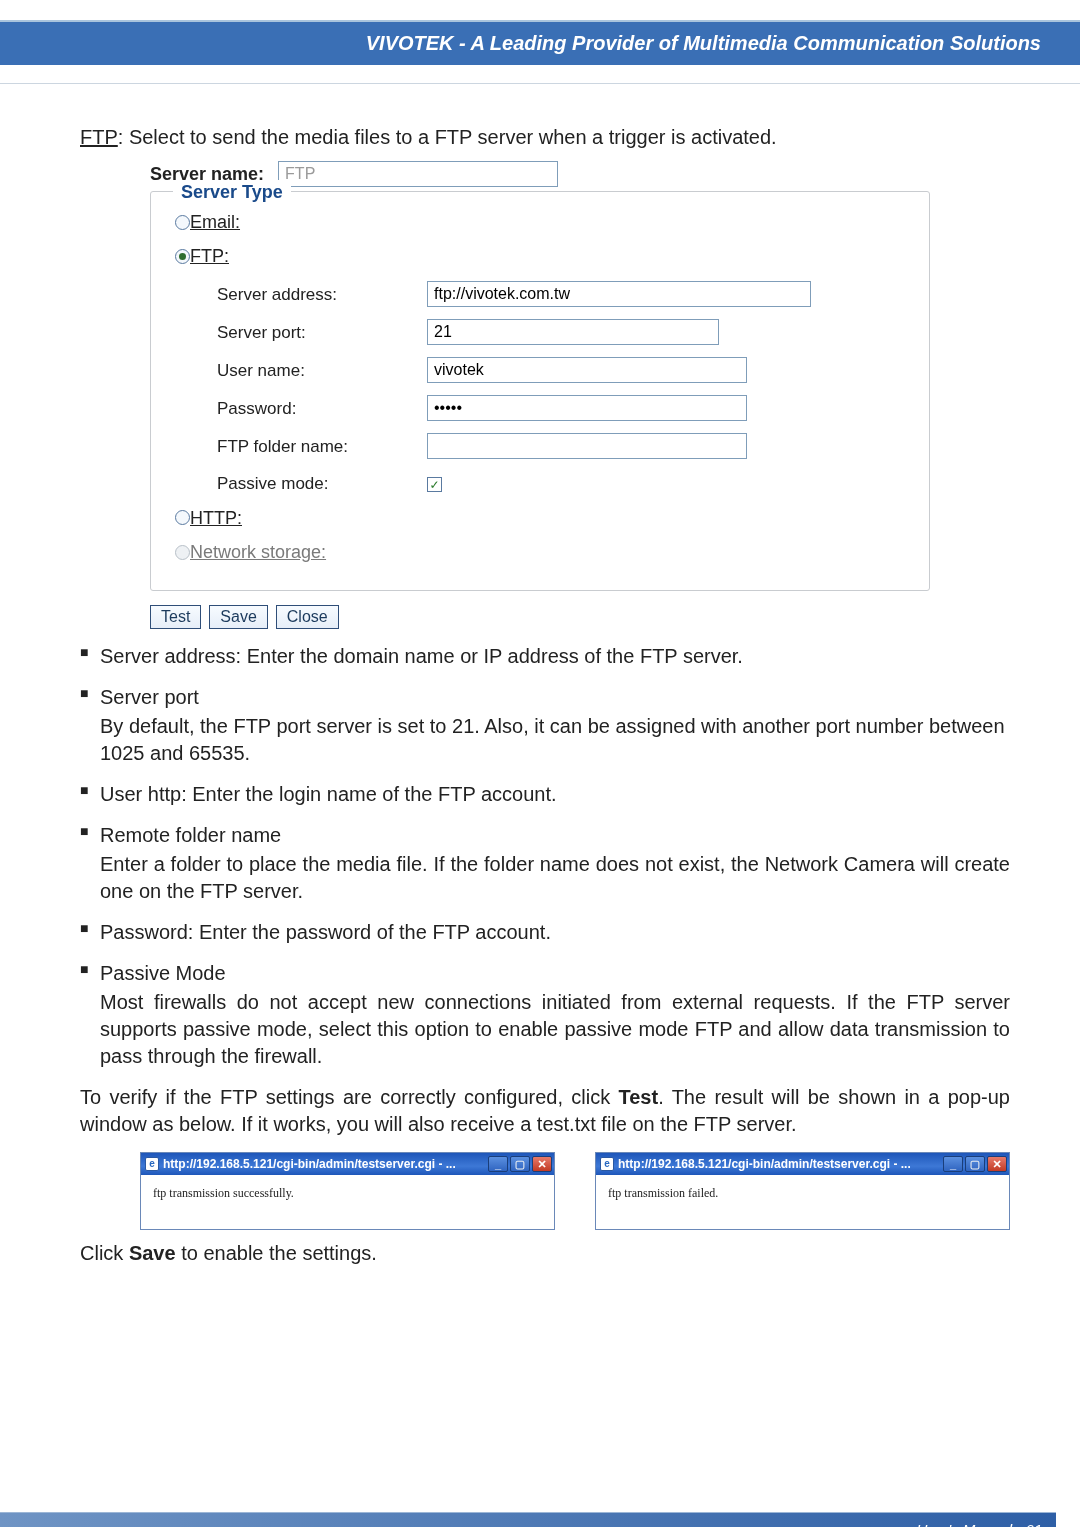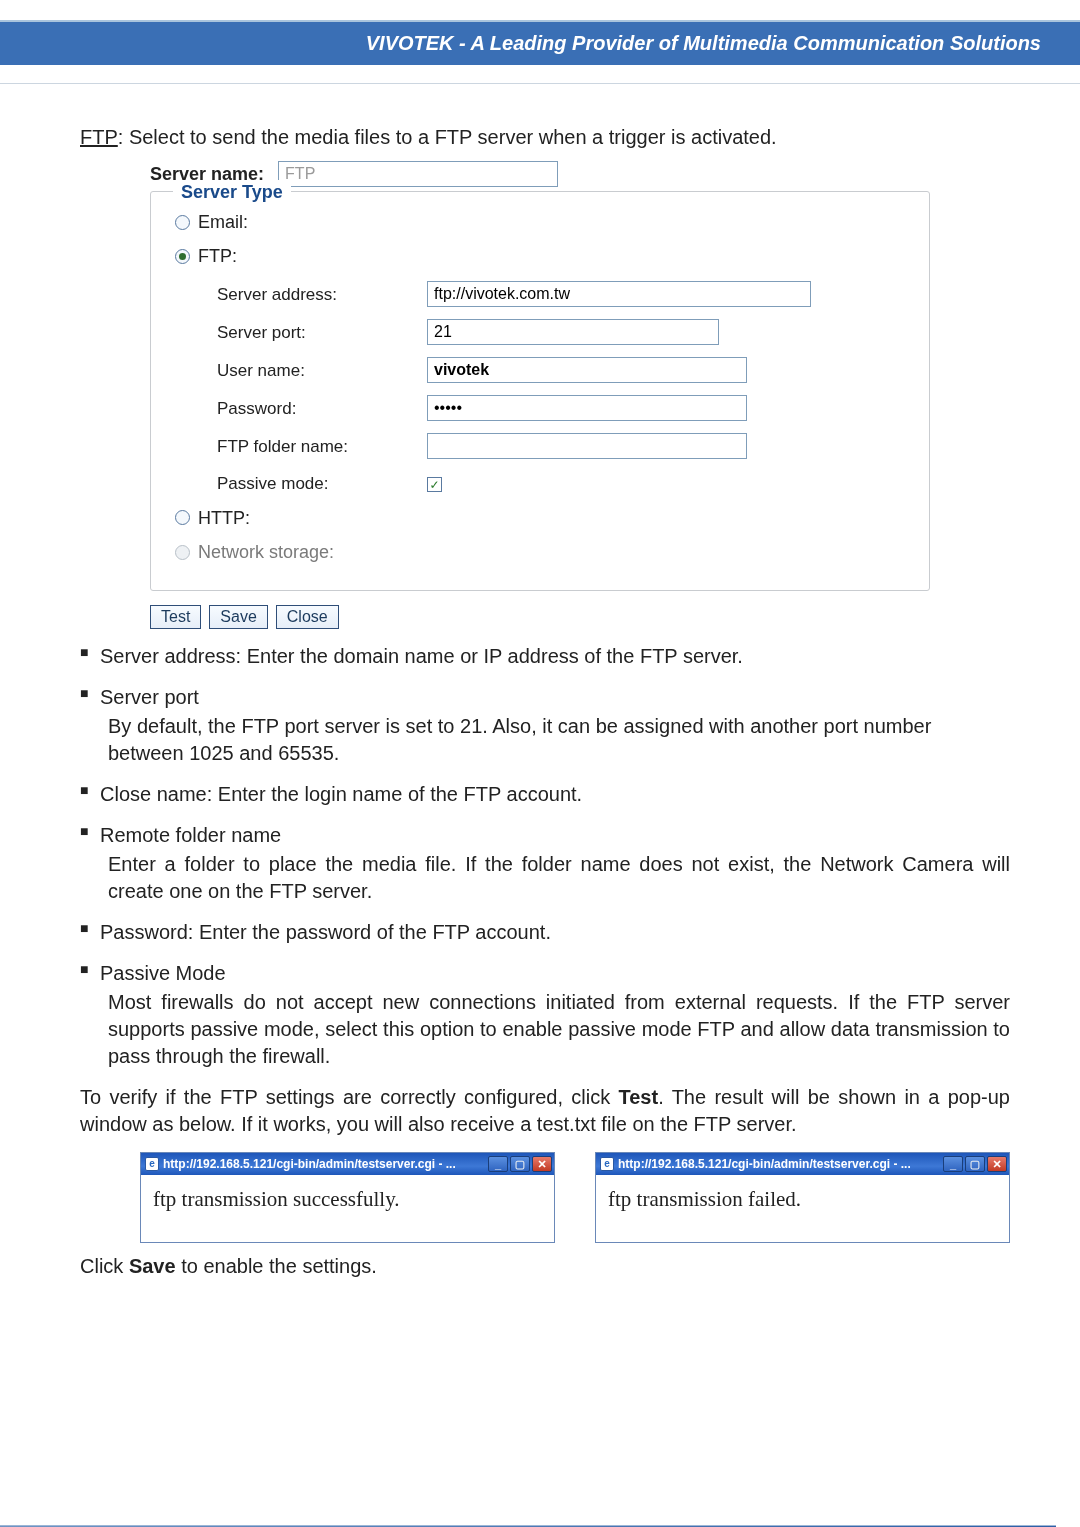--- a/index.html
+++ b/index.html
@@ -25,21 +25,21 @@
   }
   .txt-input.placeholder-like { color: #9a9a9a; }
   .fieldset {
     border: 1px solid #c9ccd0; border-radius: 3px; padding: 8px 18px 18px;
     margin-top: 4px; position: relative; background: #fff;
   }
   .legend {
     position: absolute; top: -12px; left: 22px; background: #fff; padding: 0 8px;
     color: #1a4a8a; font-weight: bold; font-size: 18px;
   }
-  .radio-row { display: flex; align-items: center; gap: 8px; font-size: 18px; margin: 10px 0 8px 6px; }
+  .radio-row { display: flex; align-items: center; font-size: 18px; margin: 10px 0 8px 6px; text-decoration: underline; }
   .radio {
     width: 15px; height: 15px; border: 1px solid #5a7aa0; border-radius: 50%;
     display: inline-flex; align-items: center; justify-content: center; background: #f4f8fc;
   }
   .radio.checked::after {
     content: ""; width: 7px; height: 7px; background: #2f6e2f; border-radius: 50%;
   }
   .radio.disabled { border-color: #b8c0c8; background: #eef1f4; }
   .field-grid { margin: 6px 0 4px 48px; }
   .field-row { display: flex; align-items: flex-end; margin: 10px 0; }
@@ -51,21 +51,21 @@
     color: #2a7a2a; line-height: 1;
   }
   .btn-row { display: flex; gap: 8px; margin: 14px 0 6px 0; }
   .btn {
     border: 1px solid #2f4e78; background: linear-gradient(#f7fbff, #e6eef8);
     padding: 2px 10px; font-size: 16px; cursor: pointer; color: #1b3a5c;
   }
   ul.bullets { list-style: none; margin: 12px 0 0 0; }
   ul.bullets > li { position: relative; padding-left: 20px; margin: 14px 0; }
   ul.bullets > li::before { content: "■"; position: absolute; left: 0; top: 0; font-size: 14px; }
-  .li-sub { margin-left: 8px; margin-top: 2px; }
+  .li-sub { margin-left: 0; margin-top: 2px; }
   .p { margin: 14px 0; text-align: justify; }
   .dialogs { display: flex; gap: 40px; margin: 6px 0 10px 60px; }
   .ie-dialog {
     width: 430px; border: 1px solid #6a88b8; background: #f2f7fc;
     box-shadow: 1px 1px 0 #aab9cd inset;
   }
   .ie-titlebar {
     display: flex; align-items: center; height: 22px;
     background: linear-gradient(to bottom, #1e56b9, #3d78d6 60%, #1e56b9);
     color: #fff; font-size: 12px; font-weight: bold; padding: 0 2px 0 4px; gap: 4px;
@@ -77,21 +77,21 @@
   .ie-eicon-inner { font-weight: bold; color: #2868c0; }
   .ie-title-text { flex: 1; overflow: hidden; white-space: nowrap; text-overflow: ellipsis; }
   .ie-winbtns { display: flex; gap: 2px; }
   .ie-winbtn {
     width: 20px; height: 16px; border: 1px solid #1a3e7a; border-radius: 2px;
     display: inline-flex; align-items: center; justify-content: center; font-size: 11px; font-weight: bold;
     color: #fff; background: linear-gradient(#5b90e0, #2f64c0);
   }
   .ie-winbtn.close { background: linear-gradient(#e77a6a, #c23a24); }
   .ie-winbtn.restore { color: #dfe6ef; }
-  .ie-body { background: #fff; padding: 10px 12px 28px; font-family: "Times New Roman", serif; font-size: 21px; }
+  .ie-body { background: #fff; padding: 10px 12px 28px; font-family: "Times New Roman", serif; font-size: 12px; }
   .footer {
     margin-top: 200px; padding: 12px 24px 60px 0; text-align: right; font-style: italic; color: #fff;
   }
   .footer-inner {
     display: inline-block; background: linear-gradient(to right, #6f94c4, #2e5fa6);
     color: #fff; padding: 8px 14px; font-size: 15px; font-style: italic;
     box-shadow: 0 -1px 0 #9cb6d6;
     width: 100%; text-align: right;
   }
 </style>
@@ -138,21 +138,21 @@
           </div>
           <div class="field-row">
             <div class="field-label">Server port:</div>
             <div class="field-input-cell">
               <input class="txt-input" style="width: 292px;" value="21">
             </div>
           </div>
           <div class="field-row">
             <div class="field-label">User name:</div>
             <div class="field-input-cell">
-              <input class="txt-input" style="width: 320px; font-weight: bold;" value="vivotek">
+              <input class="txt-input" style="width: 320px;" value="vivotek">
             </div>
           </div>
           <div class="field-row">
             <div class="field-label">Password:</div>
             <div class="field-input-cell">
               <input class="txt-input" style="width: 320px;" value="•••••">
             </div>
           </div>
           <div class="field-row">
             <div class="field-label">FTP folder name:</div>
@@ -185,21 +185,21 @@
         <button class="btn">Close</button>
       </div>
     </div>
 
     <ul class="bullets">
       <li>Server address: Enter the domain name or IP address of the FTP server.</li>
       <li>
         <div>Server port</div>
         <div class="li-sub">By default, the FTP port server is set to 21. Also, it can be assigned with another port  number between 1025 and 65535.</div>
       </li>
-      <li>Close name: Enter the login name of the FTP account.</li>
+      <li>User http: Enter the login name of the FTP account.</li>
       <li>
         <div>Remote folder name</div>
         <div class="li-sub" style="text-align:justify">Enter a folder to place the media file. If the folder name does not exist, the Network Camera will create one on the FTP server.</div>
       </li>
       <li>Password: Enter the password of the FTP account.</li>
       <li>
         <div>Passive Mode</div>
         <div class="li-sub" style="text-align:justify">Most firewalls do not accept new connections initiated from external requests. If the FTP server supports passive mode, select this option to enable passive mode FTP and allow data transmission to pass through the firewall.</div>
       </li>
     </ul>

